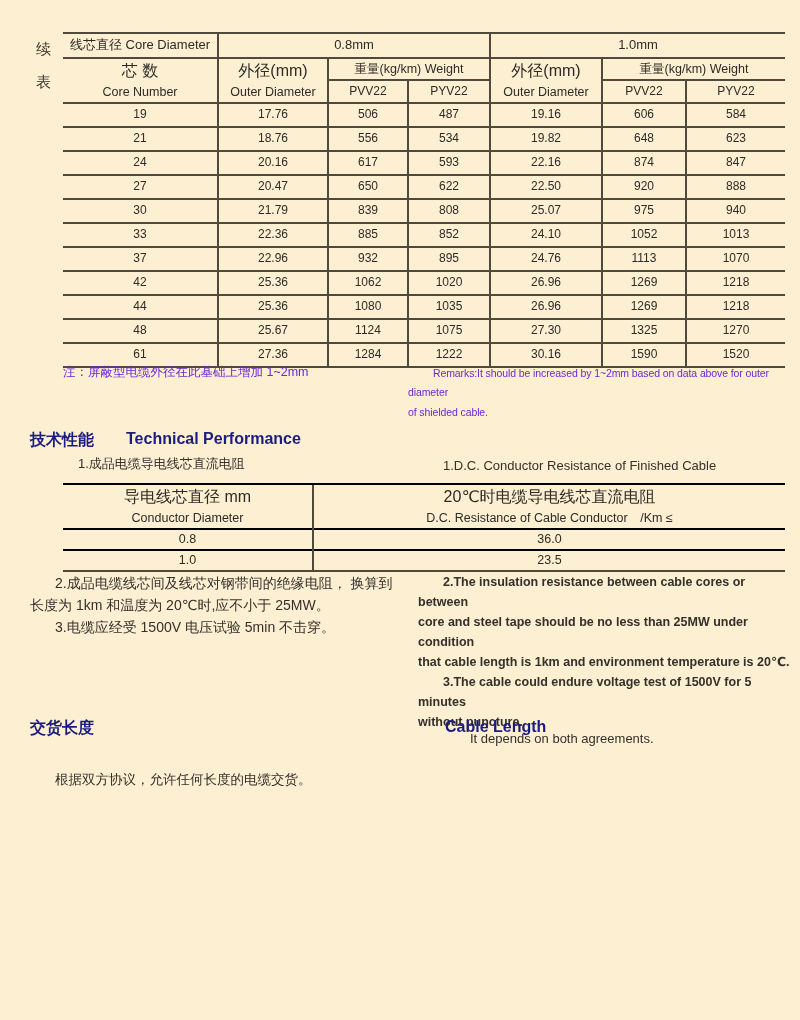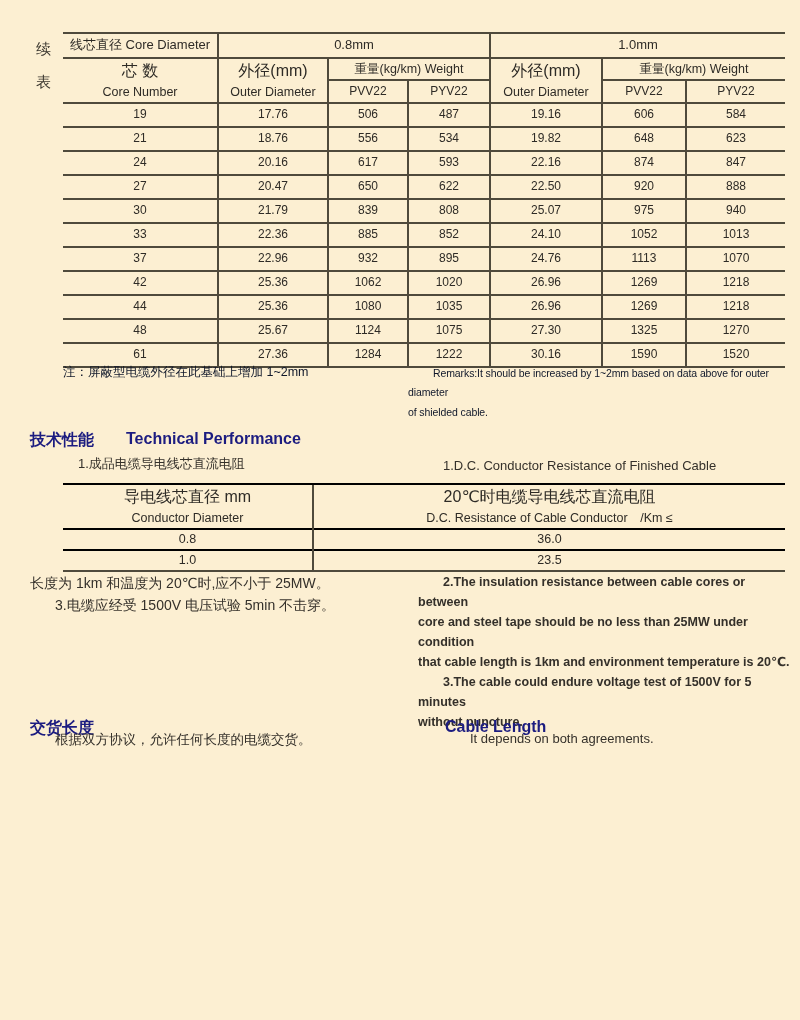--- a/index.html
+++ b/index.html
@@ -37,21 +37,21 @@
   .t1 .nl{border-left:none;}
   .t1 tbody td{height:22px;}
   .t1 tbody tr:last-child td{border-bottom:2px solid #4f4a3c;}
   .t1 thead tr:first-child th{height:23px;font-size:13px;}
   .t1 .h2{height:20px;font-size:12.5px;}
   .t1 .h3{height:21px;}
   .t1 .dual div{line-height:1.5;}
   .zh{font-size:16px;}
 
   
-  .note-row{left:63px;top:364px;width:729px;display:flex;color:#0f172a;}
+  .note-row{left:63px;top:364px;width:729px;display:flex;color:#6d28d9;}
   .note-zh{font-size:12.5px;width:340px;}
   .note-en{margin-left:auto;width:384px;font-size:10.5px;line-height:1.85;letter-spacing:-0.1px;}
   .note-en .ind{text-indent:34px;}
 
   
   .sec-h{font-size:16px;font-weight:bold;color:#1c1c80;}
   .sec-h .en{margin-left:32px;}
 
   .row2{display:flex;}
   .item-row{left:63px;top:455px;width:729px;font-size:13px;align-items:flex-end;}
@@ -72,21 +72,21 @@
 
   
   .paras{left:30px;top:572px;width:765px;display:flex;}
   .paras .zh-col{width:372px;font-size:14px;line-height:22px;}
   .paras .en-col{margin-left:16px;width:377px;font-size:12.5px;line-height:20px;font-weight:bold;}
 
   
   .cl-h{left:30px;top:702px;width:765px;display:flex;margin-top:16px;}
   .cl-h .en{position:absolute;left:415px;margin-left:0;}
   .cl-b{left:30px;top:731px;width:765px;font-size:13.5px;}
-  .cl-b .l{width:385px;padding-left:25px;box-sizing:border-box;}
+  .cl-b .l{width:385px;padding-left:25px;box-sizing:border-box;margin-top:40px;}
   .cl-b .r{position:absolute;left:440px;top:0;font-size:13px;}
 </style>
 </head>
 <body>
 
 <div class="abs cont">
   <span>续</span>
   <span>表</span>
 </div>
 
@@ -274,20 +274,21 @@
       </tr>
       <tr>
         <td class="nl">1.0</td>
         <td class="vr">23.5</td>
       </tr>
     </tbody>
 </table>
 
 <div class="abs paras">
   <div class="zh-col">
+      <div class="ind" style="text-indent: 25px;">2.成品电缆线芯间及线芯对钢带间的绝缘电阻， 换算到</div>
       <div>长度为 1km 和温度为 20℃时,应不小于 25MW。</div>
       <div class="ind" style="text-indent: 25px;">3.电缆应经受 1500V 电压试验 5min 不击穿。</div>
     </div>
   <div class="en-col">
       <div class="ind" style="text-indent: 25px;">2.The insulation resistance between cable cores or between</div>
       <div>core and steel tape should be no less than 25MW under condition</div>
       <div>that cable length is 1km and environment temperature is 20℃.</div>
       <div class="ind" style="text-indent: 25px;">3.The cable could endure voltage test of 1500V for 5 minutes</div>
       <div>without puncture.</div>
     </div>

